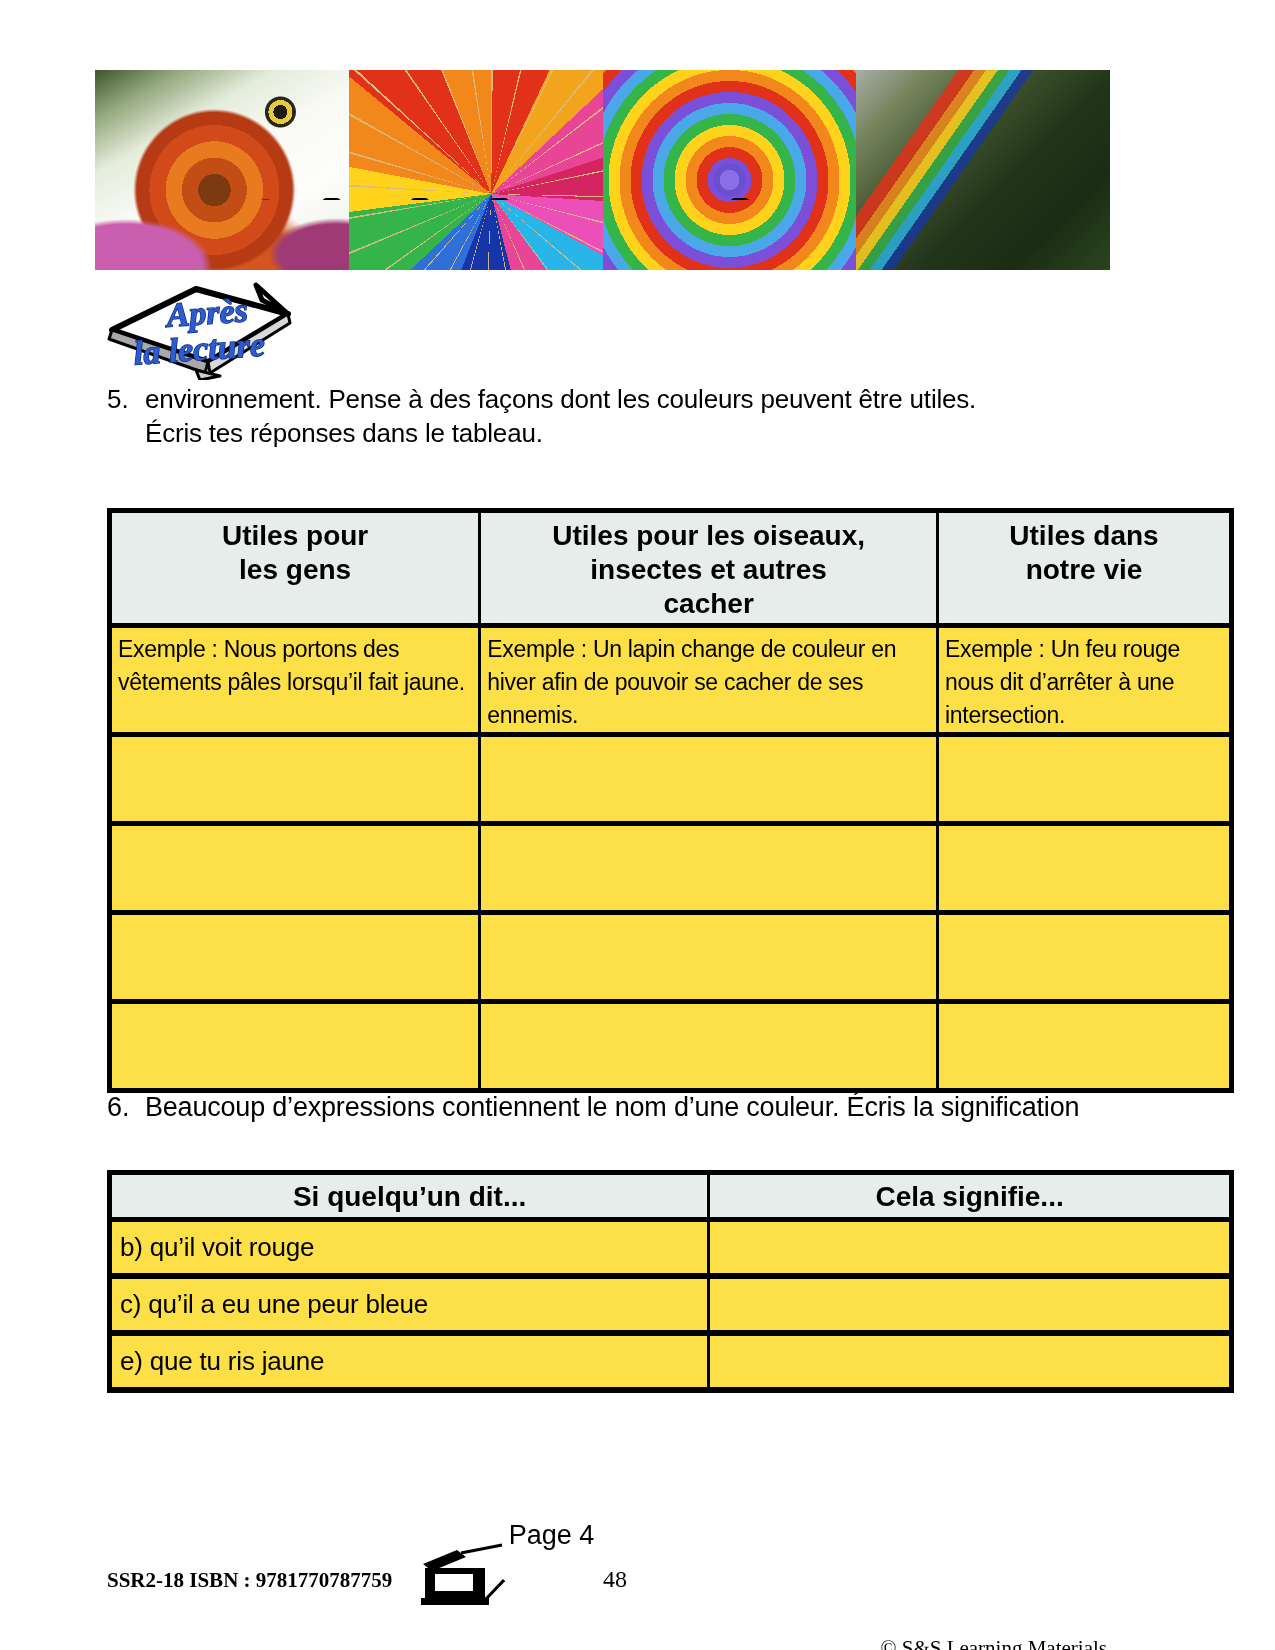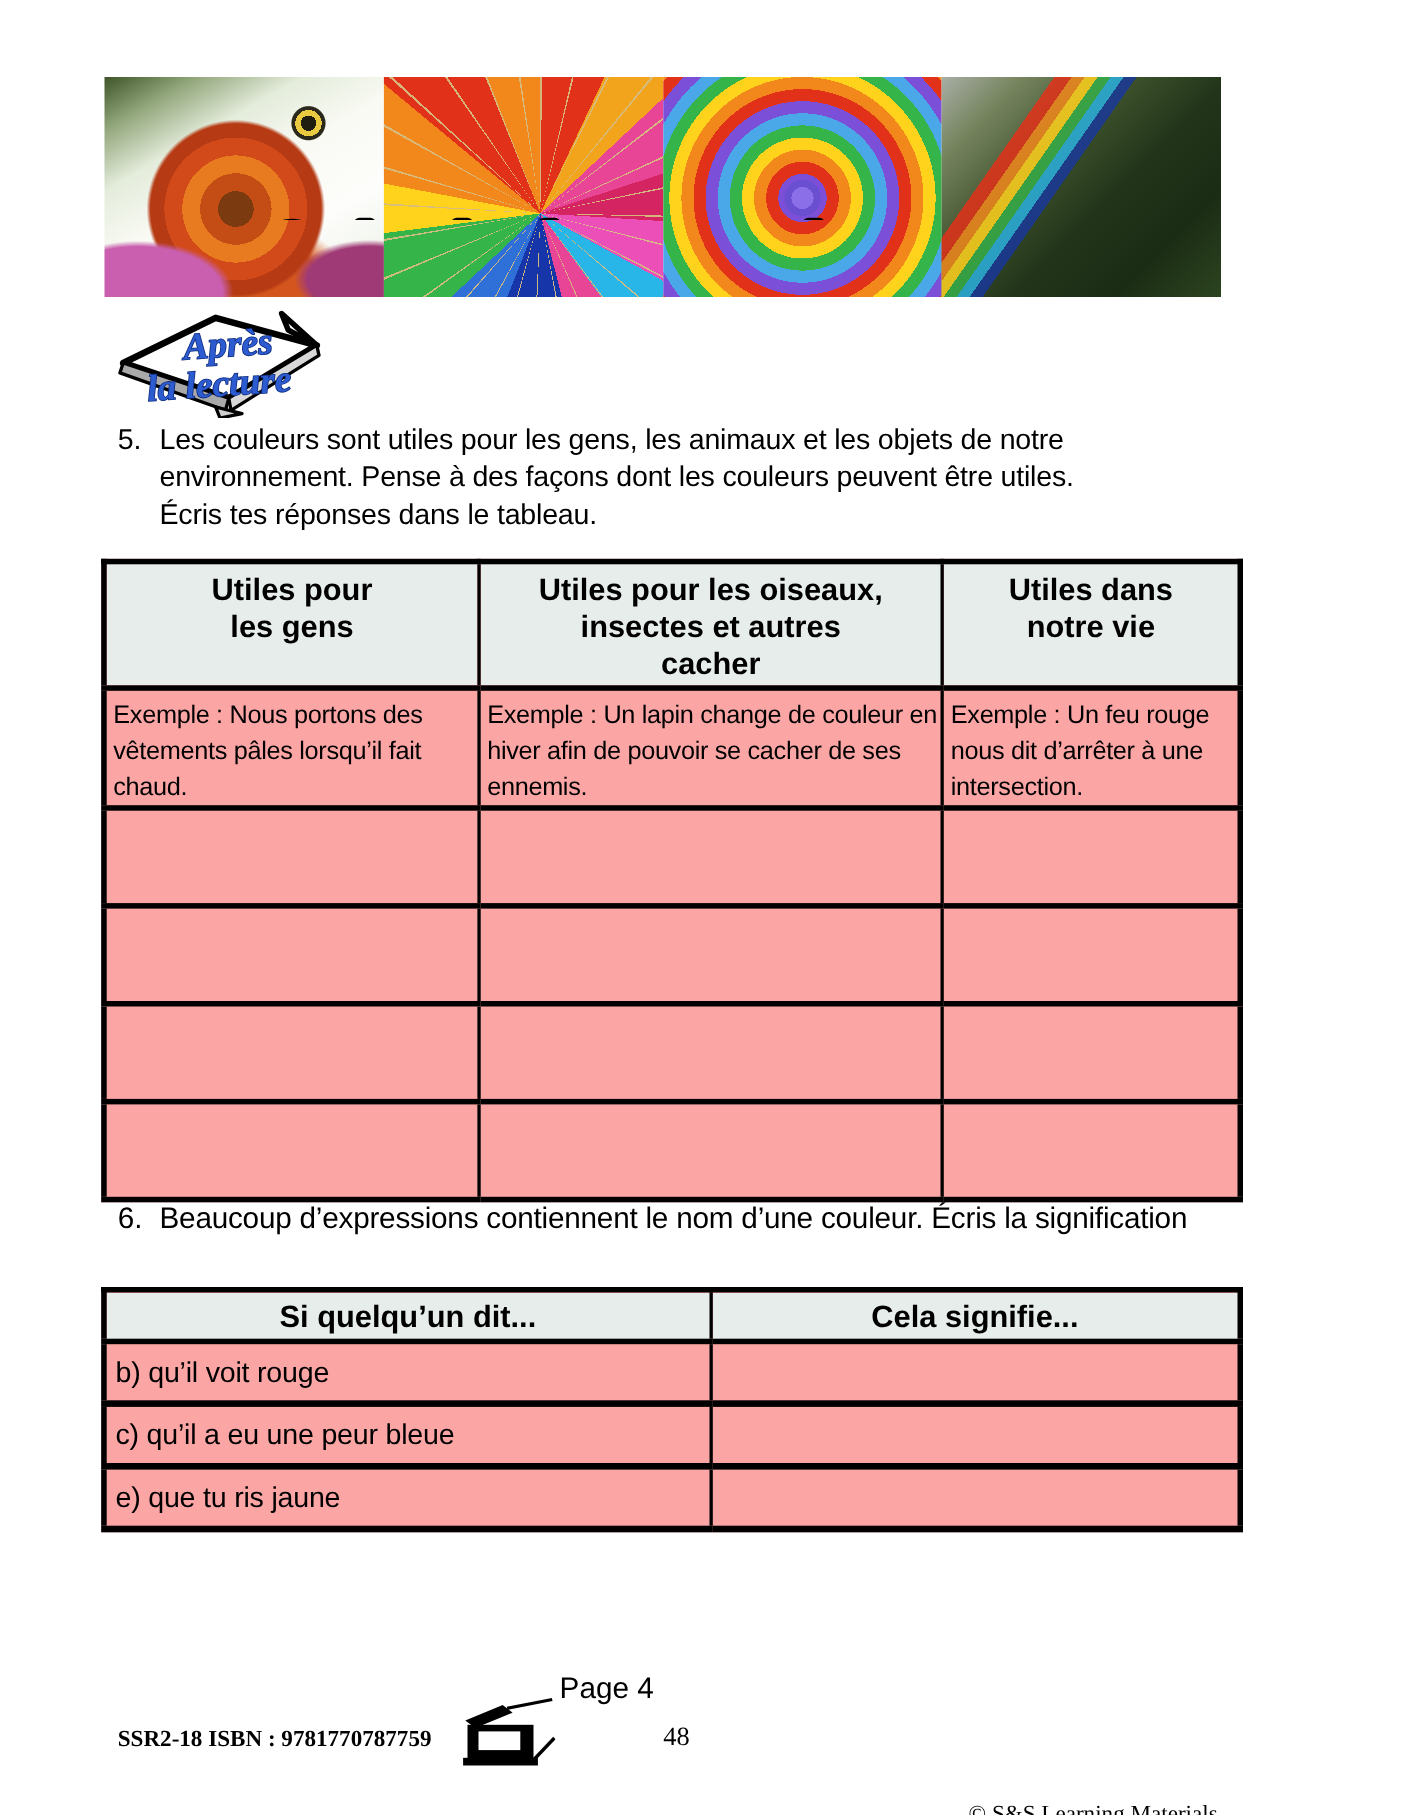--- a/index.html
+++ b/index.html
@@ -50,21 +50,21 @@
   
   .badge{position:absolute;left:96px;top:276px;width:210px;height:104px;}
   
   .question{position:absolute;left:107px;width:1005px;display:flex;font-size:26px;line-height:34px;}
   .q-number{width:38px;flex:0 0 38px;}
   .q-lines{flex:1;}
   .q-line{white-space:nowrap;letter-spacing:-0.2px;}
   #q5{top:382px;}
   #q6{top:1090px;font-size:27px;line-height:35px;}
   
-  table{border-collapse:collapse;table-layout:fixed;position:absolute;left:92px;width:1038px;background:#fca5a5;}
+  table{border-collapse:collapse;table-layout:fixed;position:absolute;left:107px;width:1127px;background:#fde047;}
   #table1{top:508px;}
   #table2{top:1170px;}
   th,td{border:3px solid #000;overflow:hidden;}
   table{border:5px solid #000;}
   th{
     background:#e7edeb;font-weight:bold;font-size:28px;line-height:34px;
     text-align:center;vertical-align:top;padding-top:6px;border-bottom:5px solid #000;
   }
   #table1 col.c1{width:33.0%;} #table1 col.c2{width:40.8%;} #table1 col.c3{width:26.2%;}
   #table1 th{height:103px;}
@@ -115,21 +115,20 @@
       <path d="M160,9 L192,38 L166,24 Z" fill="#ffffff" stroke="#000" stroke-width="5" stroke-linejoin="round"></path>
       <path d="M100,94 L124,100 L104,104 Z" fill="#cfcfcf" stroke="#000" stroke-width="3" stroke-linejoin="round"></path>
     </g>
     <text x="112" y="48" text-anchor="middle" transform="rotate(-4 112 48)" font-family="Liberation Serif, serif" font-style="italic" font-weight="bold" font-size="34" fill="#2d5bd0" stroke="#0c2a7a" stroke-width="1.4" paint-order="stroke">Après</text>
     <text x="104" y="84" text-anchor="middle" transform="rotate(-4 104 84)" font-family="Liberation Serif, serif" font-style="italic" font-weight="bold" font-size="34" fill="#2d5bd0" stroke="#0c2a7a" stroke-width="1.4" paint-order="stroke">la lecture</text>
   </svg>
 
   <div class="question" id="q5">
     <div class="q-number">5.</div>
     <div class="q-lines">
-      <div class="q-line">Les couleurs sont utiles pour les gens, les animaux et les objets de notre</div>
       <div class="q-line">environnement. Pense à des façons dont les couleurs peuvent être utiles.</div>
       <div class="q-line">Écris tes réponses dans le tableau.</div>
     </div>
   </div>
 
   <table id="table1">
     <colgroup>
         <col class="c1">
         <col class="c2">
         <col class="c3">
@@ -144,21 +143,21 @@
         <div>Utiles pour les oiseaux,</div>
         <div>insectes et autres</div>
         <div>cacher</div>
       </th>
       <th>
         <div>Utiles dans</div>
         <div>notre vie</div>
       </th>
     </tr>
     <tr>
-      <td class="example">Exemple : Nous portons des vêtements pâles lorsqu’il fait chaud.</td>
+      <td class="example">Exemple : Nous portons des vêtements pâles lorsqu’il fait jaune.</td>
       <td class="example">Exemple : Un lapin change de couleur en hiver afin de pouvoir se cacher de ses ennemis.</td>
       <td class="example">Exemple : Un feu rouge nous dit d’arrêter à une intersection.</td>
     </tr>
     <tr>
       <td class="blank"></td>
       <td class="blank"></td>
       <td class="blank"></td>
     </tr>
     <tr>
       <td class="blank"></td>

